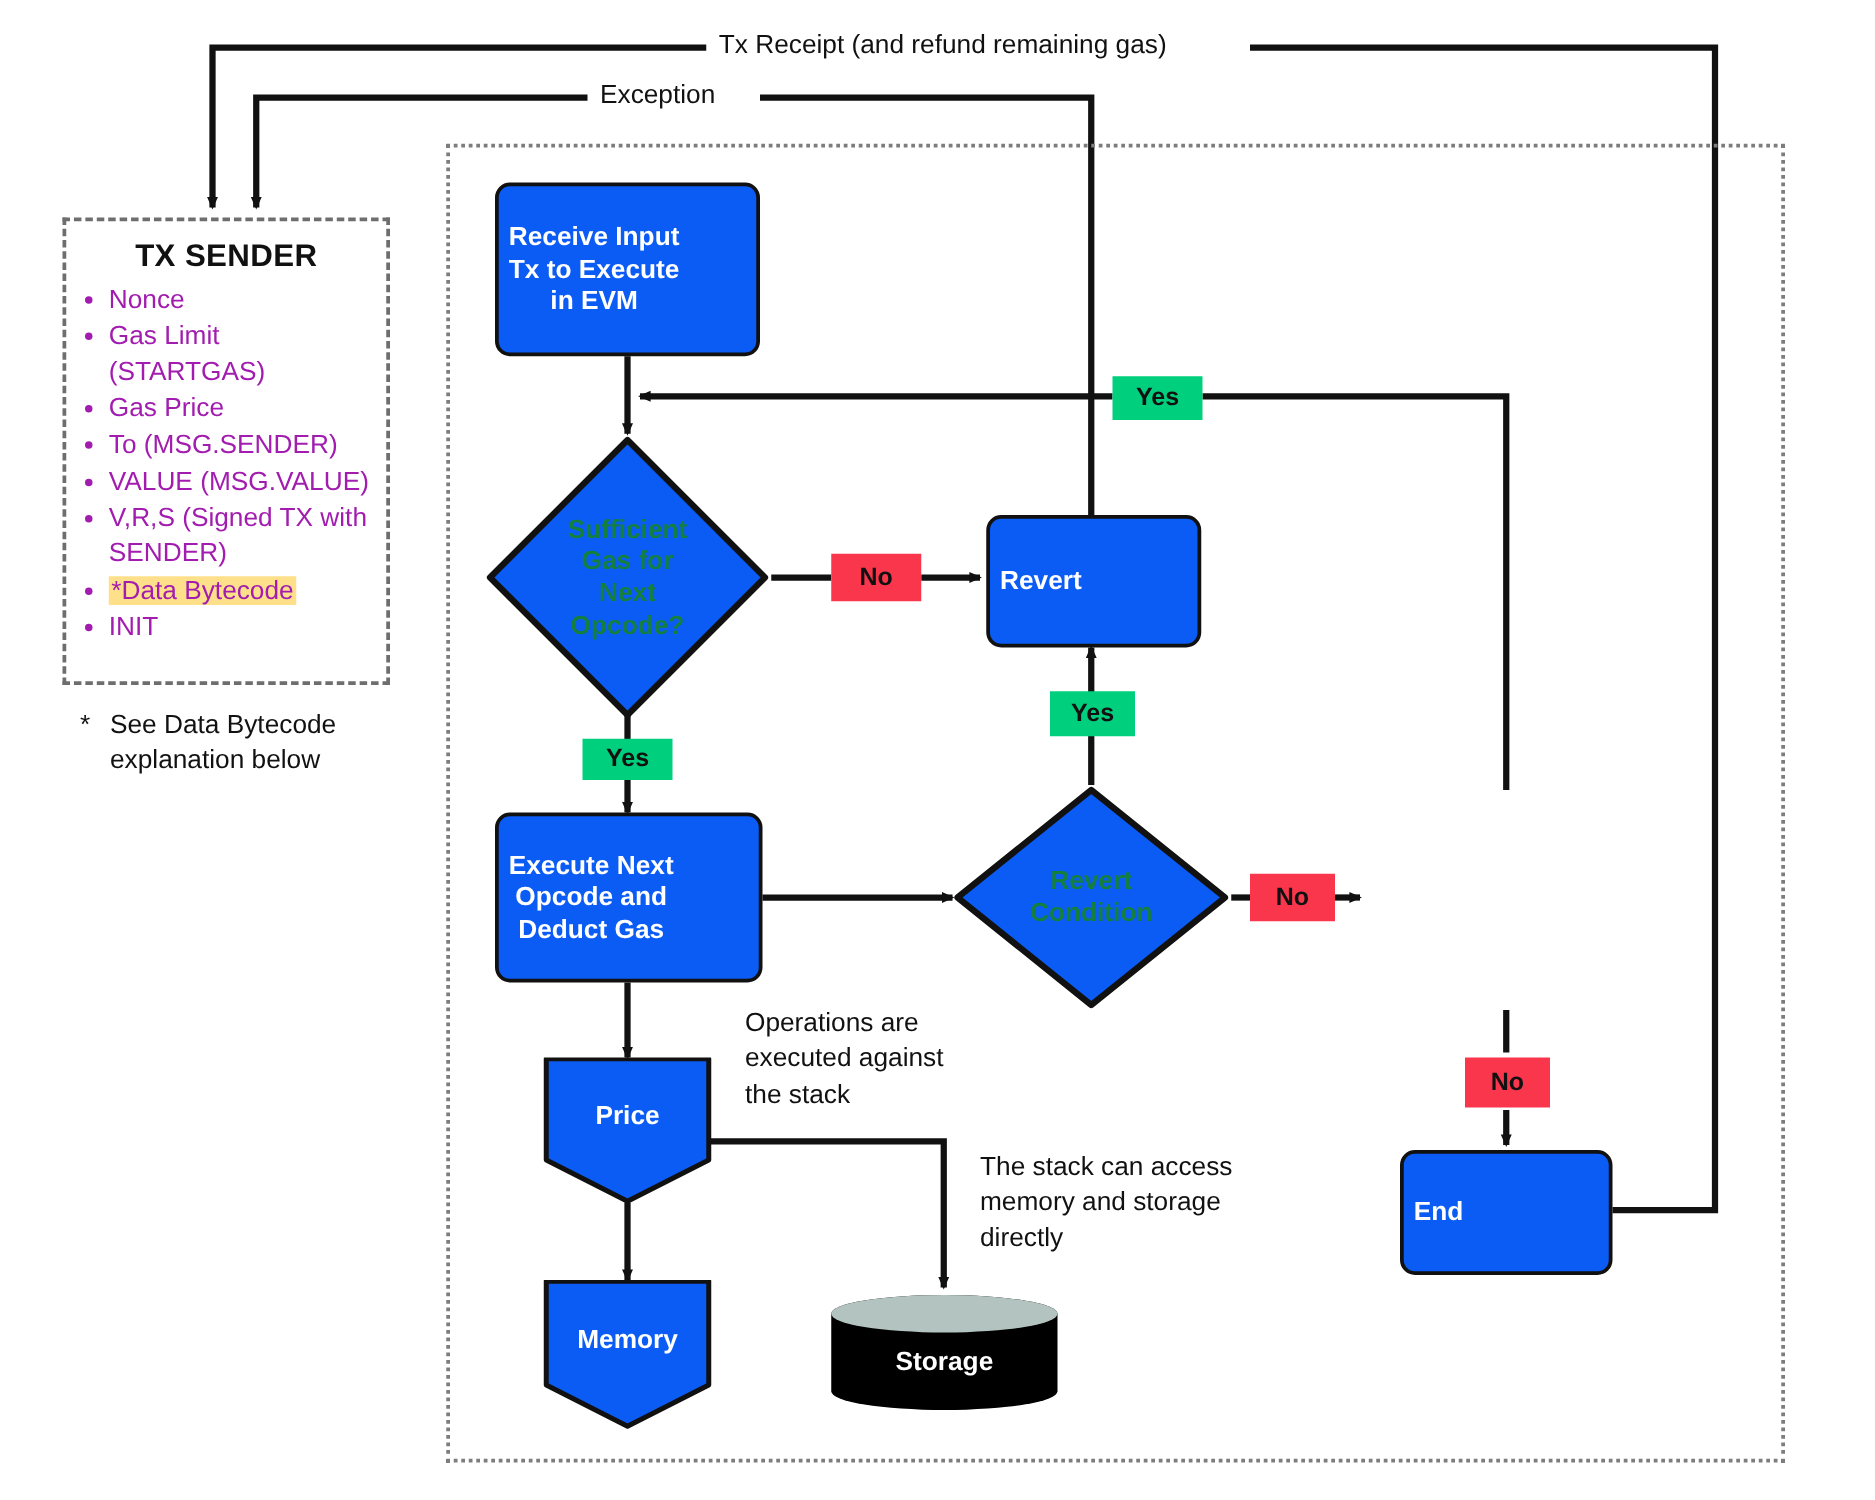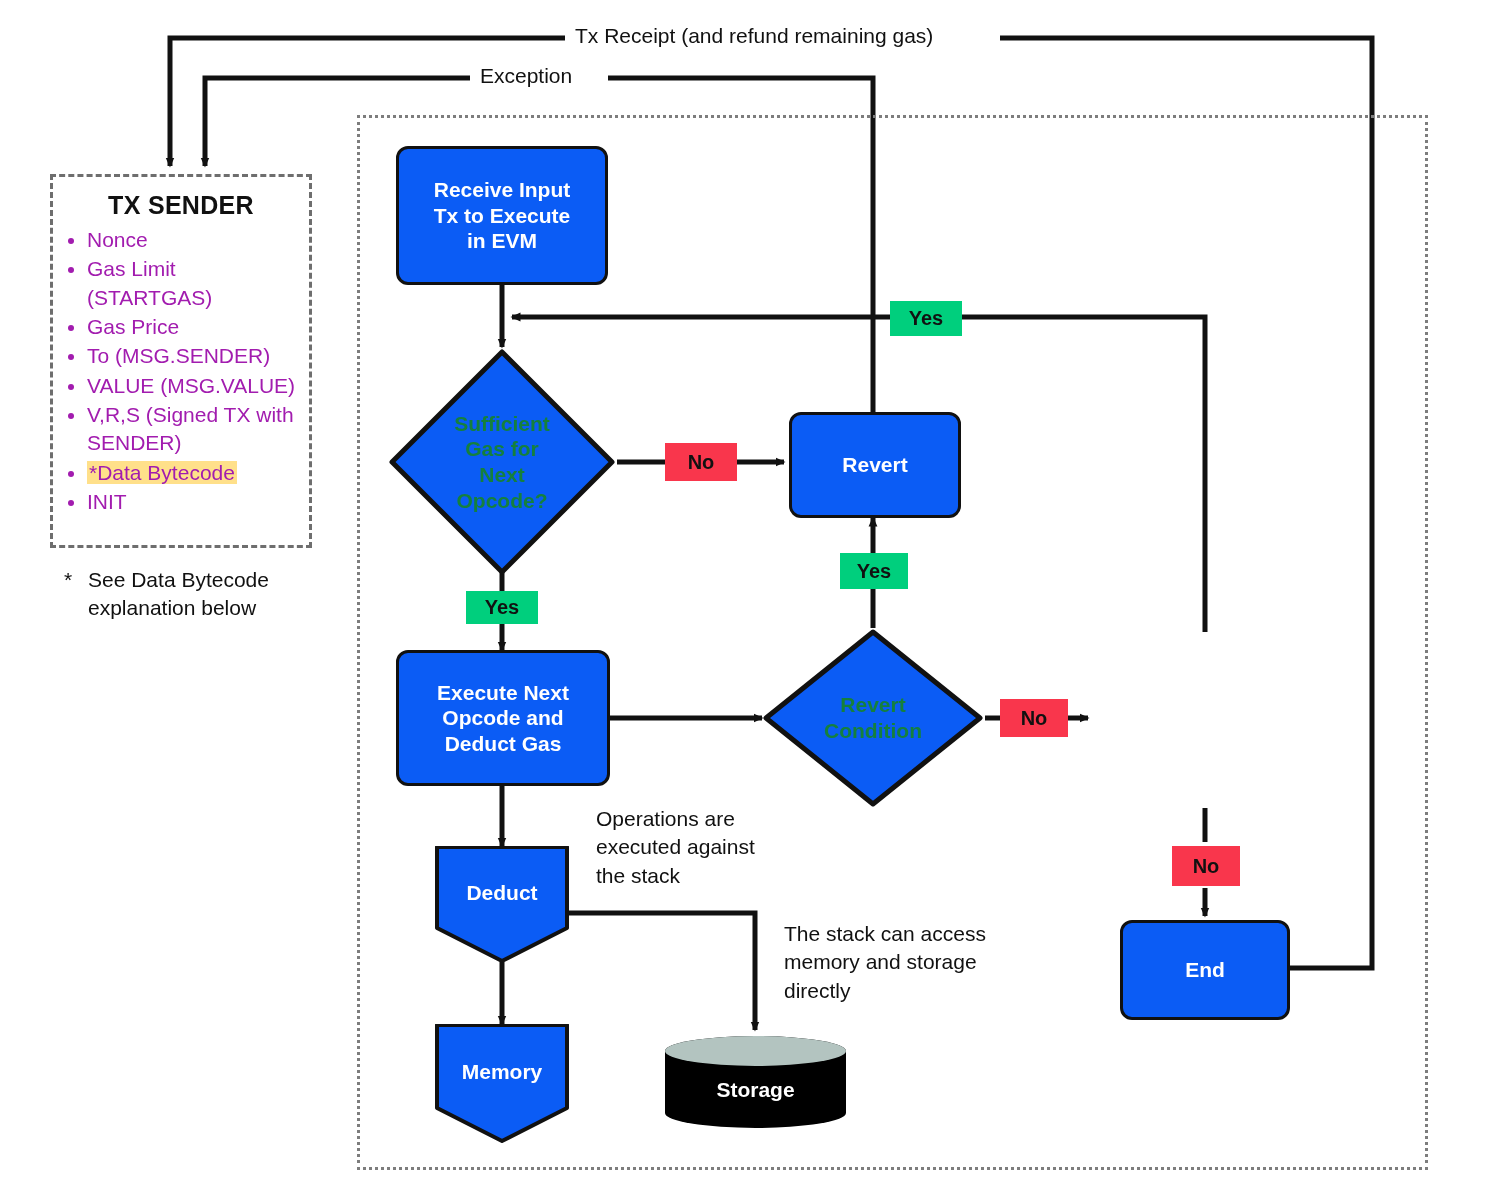--- a/index.html
+++ b/index.html
@@ -1,21 +1,21 @@
 <!DOCTYPE html>
 <html><head>
 <meta charset="utf-8">
 <title>EVM Execution Flowchart</title>
 <style>
   html,body{margin:0;padding:0;background:#ffffff;}
   body{font-family:"Liberation Sans", sans-serif;}
   #canvas{position:relative;width:1500px;height:1200px;background:#ffffff;overflow:hidden;}
   #wires{position:absolute;left:0;top:0;width:1500px;height:1200px;}
 
-  .node{position:absolute;box-sizing:border-box;display:flex;align-items:center;justify-content:center;text-align:center;}
+  .node{position:absolute;box-sizing:border-box;display:flex;align-items:center;text-align:center;}
 
   .proc{
     background:#0b5cf5;border:3px solid #111111;border-radius:12px;
     color:#ffffff;font-weight:bold;font-size:21px;line-height:1.22;
   }
   .proc .lbl{padding:0 8px;}
 
   .badge{
     border:0;color:#111111;font-weight:bold;font-size:20px;
     display:flex;align-items:center;justify-content:center;
@@ -206,21 +206,21 @@
       </div>
     </div>
   </div>
 
 
   <div class="pent" style="left:434px;top:846px;width:136px;height:118px;">
     <svg width="136" height="118" viewBox="0 0 136 118">
       <path d="M3,1 L133,1 L133,82 L68,115 L3,82 Z" fill="#0b5cf5" stroke="#111111" stroke-width="4" stroke-linejoin="round"></path>
     </svg>
     <div class="ptext">
-        <span>Deduct</span>
+        <span>Price</span>
       </div>
   </div>
 
   <div class="pent" style="left:434px;top:1024px;width:136px;height:120px;">
     <svg width="136" height="120" viewBox="0 0 136 120">
       <path d="M3,1 L133,1 L133,84 L68,117 L3,84 Z" fill="#0b5cf5" stroke="#111111" stroke-width="4" stroke-linejoin="round"></path>
     </svg>
     <div class="ptext">
         <span>Memory</span>
       </div>

